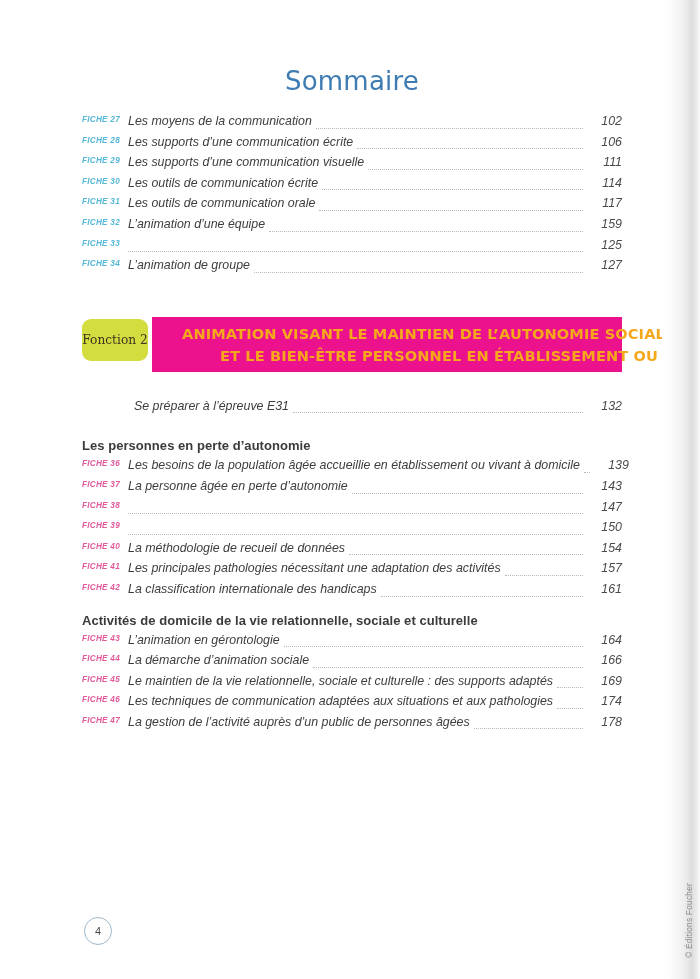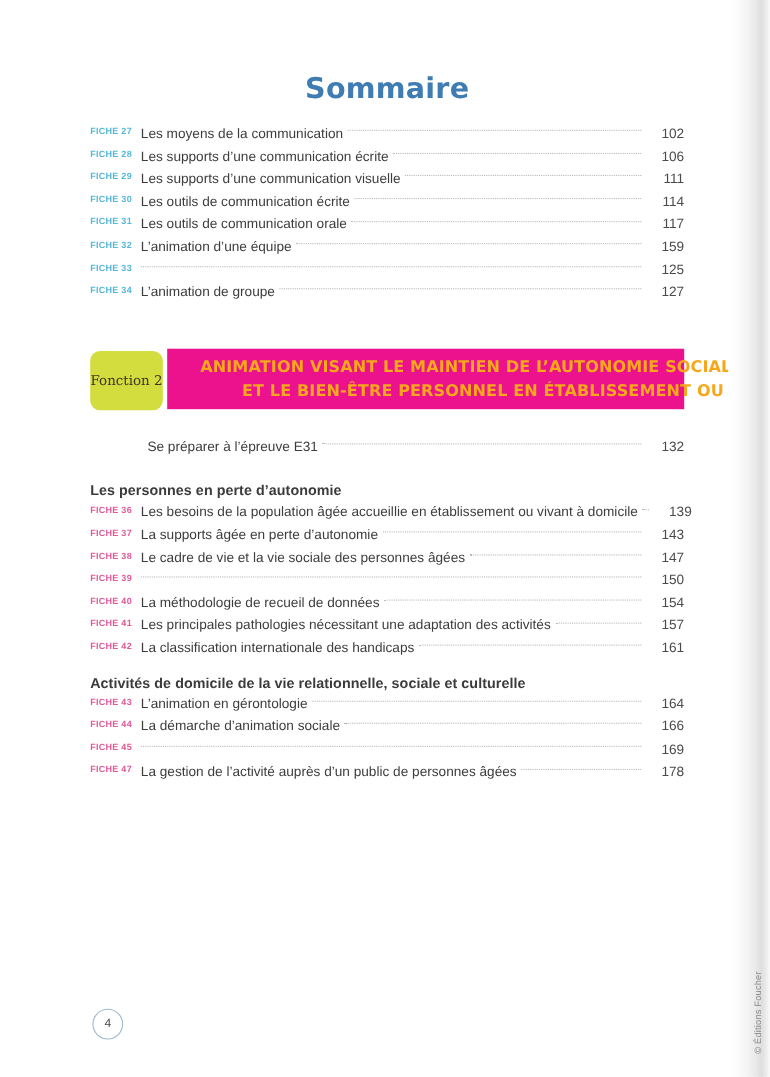--- a/index.html
+++ b/index.html
@@ -42,37 +42,38 @@
     left: 82px;
     top: 0;
     width: 540px;
   }
 
   
   .doc-title {
     text-align: center;
     color: #3f7cb2;
     font-size: 26px;
-    font-weight: bold;
+    font-weight: normal;
     letter-spacing: .2px;
     margin: 68px 0 0 0;
     padding: 0;
     line-height: 1;
     font-family: "DejaVu Sans", sans-serif;
   }
 
   
   .toc-list { margin: 0; padding: 0; }
 
   .toc-row {
     display: flex;
-    align-items: center;
+    align-items: flex-end;
     font-size: 12.4px;
     line-height: 20.6px;
     white-space: nowrap;
+    font-style: italic;
   }
 
   .fiche-tag {
     flex: 0 0 46px;
     font-size: 8.2px;
     font-weight: bold;
     letter-spacing: .25px;
     text-transform: uppercase;
     font-family: "Liberation Sans", sans-serif;
     position: relative;
@@ -131,21 +132,21 @@
     line-height: 22px;
     white-space: nowrap;
   }
   .banner-line.l2 { padding-left: 38px; }
 
   .fonction-badge {
     position: absolute;
     left: 0;
     top: 2px;
     width: 66px;
-    height: 54px;
+    height: 42px;
     background: #d3dd3e;
     border-radius: 9px;
     display: flex;
     align-items: center;
     justify-content: center;
     color: #3d3522;
     font-size: 12.2px;
     font-family: "DejaVu Serif", serif;
     z-index: 2;
   }
@@ -273,27 +274,26 @@
     <div class="section-heading">Les personnes en perte d’autonomie</div>
     <div class="toc-list">
       <div class="toc-row">
         <span class="fiche-tag pink">FICHE 36</span>
         <span class="toc-title">Les besoins de la population âgée accueillie en établissement ou vivant à domicile</span>
         <span class="toc-dots"></span>
         <span class="toc-page">139</span>
       </div>
       <div class="toc-row">
         <span class="fiche-tag pink">FICHE 37</span>
-        <span class="toc-title">La supports âgée en perte d’autonomie</span>
+        <span class="toc-title">La personne âgée en perte d’autonomie</span>
         <span class="toc-dots"></span>
         <span class="toc-page">143</span>
       </div>
       <div class="toc-row">
         <span class="fiche-tag pink">FICHE 38</span>
-        <span class="toc-title">Le cadre de vie et la vie sociale des personnes âgées</span>
         <span class="toc-dots"></span>
         <span class="toc-page">147</span>
       </div>
       <div class="toc-row">
         <span class="fiche-tag pink">FICHE 39</span>
         <span class="toc-dots"></span>
         <span class="toc-page">150</span>
       </div>
       <div class="toc-row">
         <span class="fiche-tag pink">FICHE 40</span>
@@ -324,22 +324,29 @@
         <span class="toc-page">164</span>
       </div>
       <div class="toc-row">
         <span class="fiche-tag pink">FICHE 44</span>
         <span class="toc-title">La démarche d’animation sociale</span>
         <span class="toc-dots"></span>
         <span class="toc-page">166</span>
       </div>
       <div class="toc-row">
         <span class="fiche-tag pink">FICHE 45</span>
+        <span class="toc-title">Le maintien de la vie relationnelle, sociale et culturelle : des supports adaptés</span>
         <span class="toc-dots"></span>
         <span class="toc-page">169</span>
+      </div>
+      <div class="toc-row">
+        <span class="fiche-tag pink">FICHE 46</span>
+        <span class="toc-title">Les techniques de communication adaptées aux situations et aux pathologies</span>
+        <span class="toc-dots"></span>
+        <span class="toc-page">174</span>
       </div>
       <div class="toc-row">
         <span class="fiche-tag pink">FICHE 47</span>
         <span class="toc-title">La gestion de l’activité auprès d’un public de personnes âgées</span>
         <span class="toc-dots"></span>
         <span class="toc-page">178</span>
       </div>
     </div>
 
   </div>

